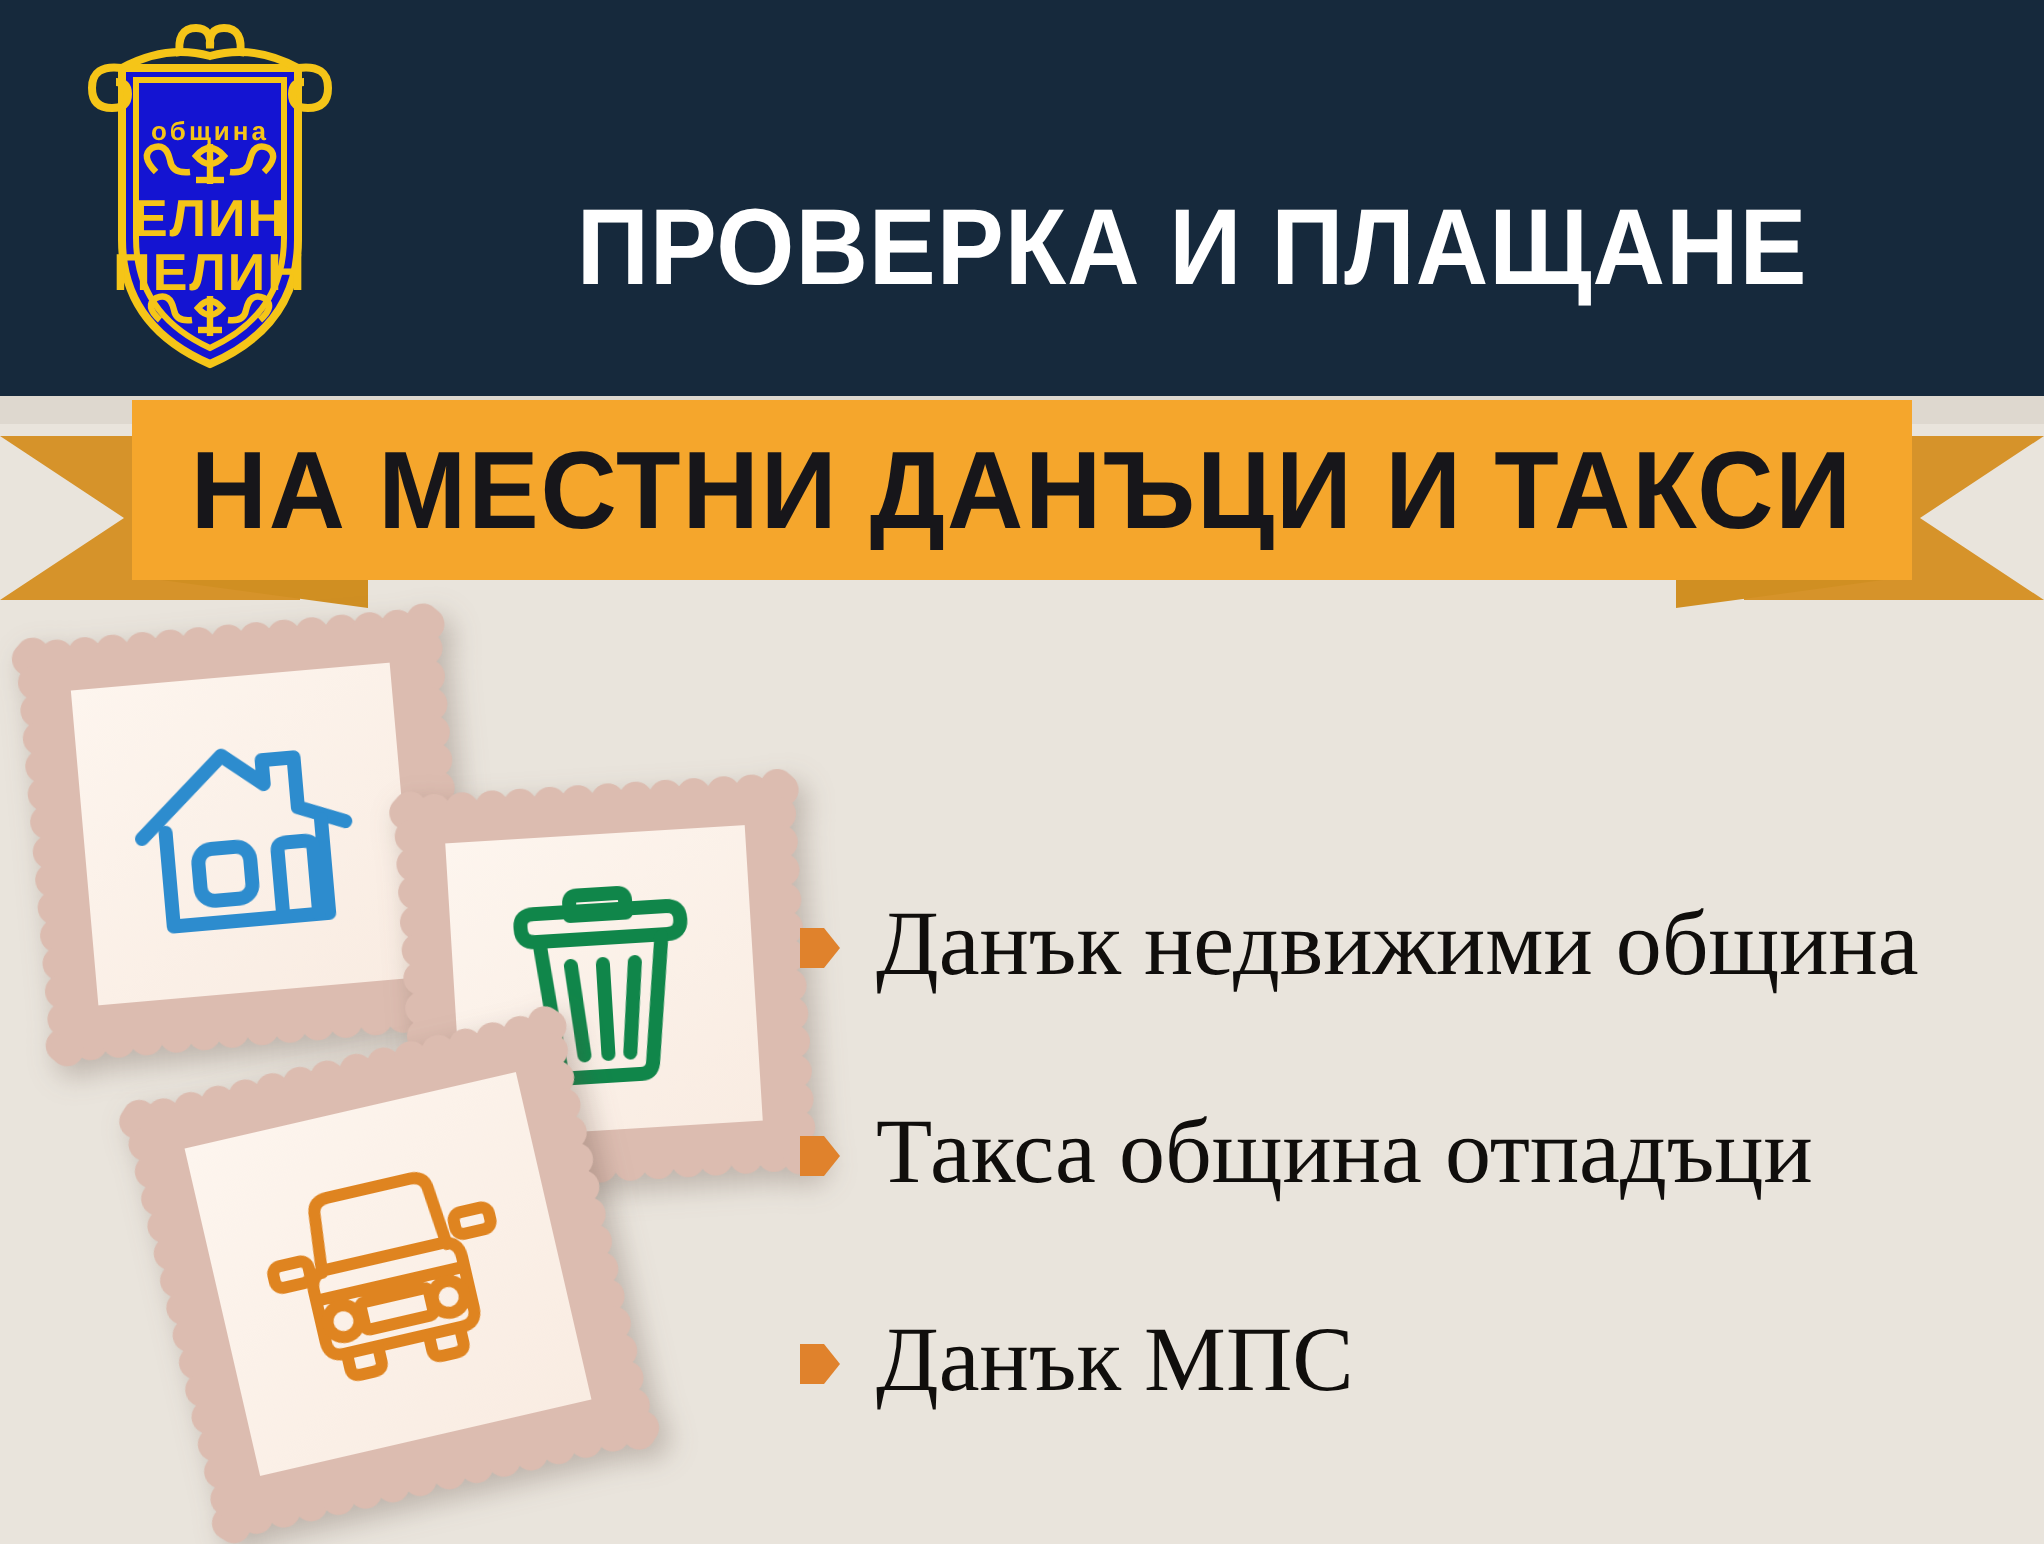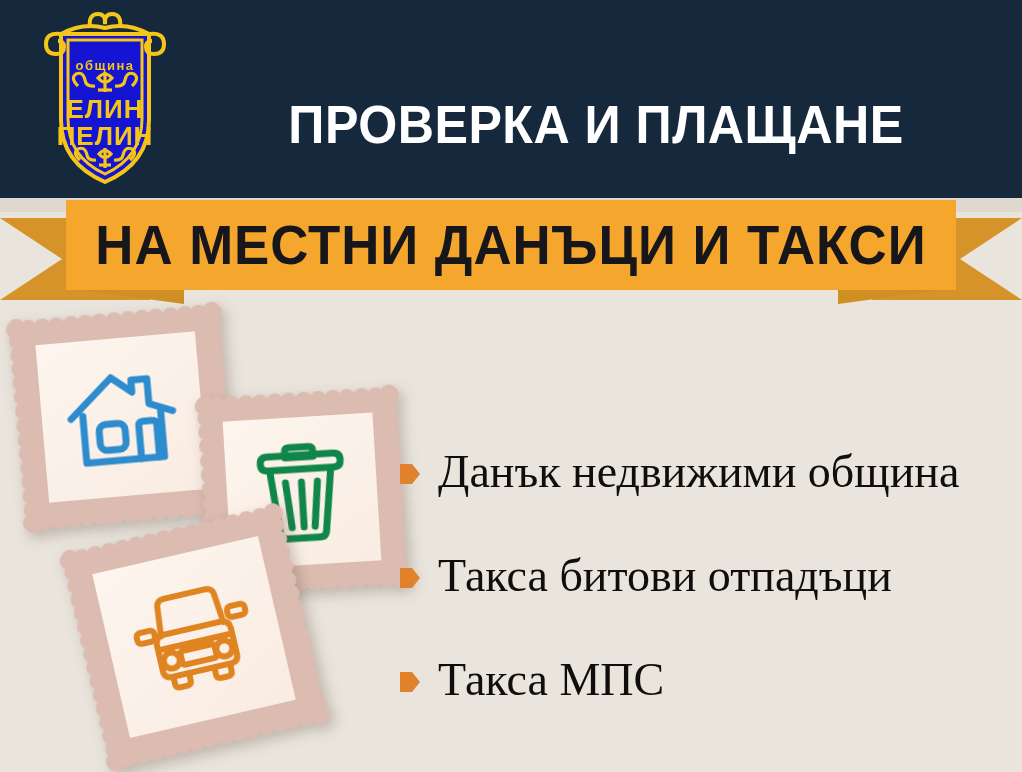--- a/index.html
+++ b/index.html
@@ -455,26 +455,26 @@
       </span>
       <span class="bullet-label">Данък недвижими община</span>
     </div>
 
     <div class="bullet-row">
       <span class="bullet-mark">
         <svg width="20" height="24" viewBox="0 0 20 24">
           <path d="M0 2 L12 2 L20 12 L12 22 L0 22 Z" fill="#e0822c"></path>
         </svg>
       </span>
-      <span class="bullet-label">Такса битови отпадъци</span>
+      <span class="bullet-label">Такса община отпадъци</span>
     </div>
 
     <div class="bullet-row">
       <span class="bullet-mark">
         <svg width="20" height="24" viewBox="0 0 20 24">
           <path d="M0 2 L12 2 L20 12 L12 22 L0 22 Z" fill="#e0822c"></path>
         </svg>
       </span>
-      <span class="bullet-label">Такса МПС</span>
+      <span class="bullet-label">Данък МПС</span>
     </div>
   </div>
 
 </div>
 
 </body></html>

